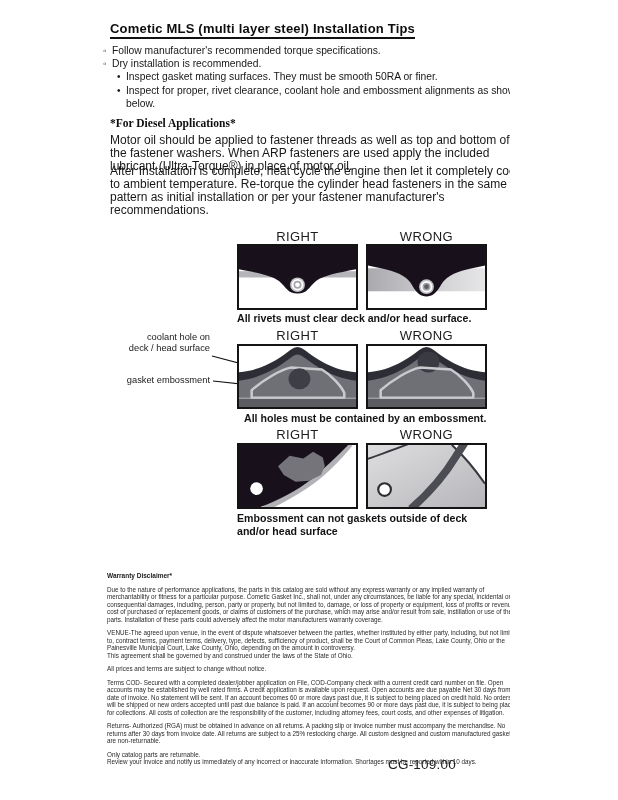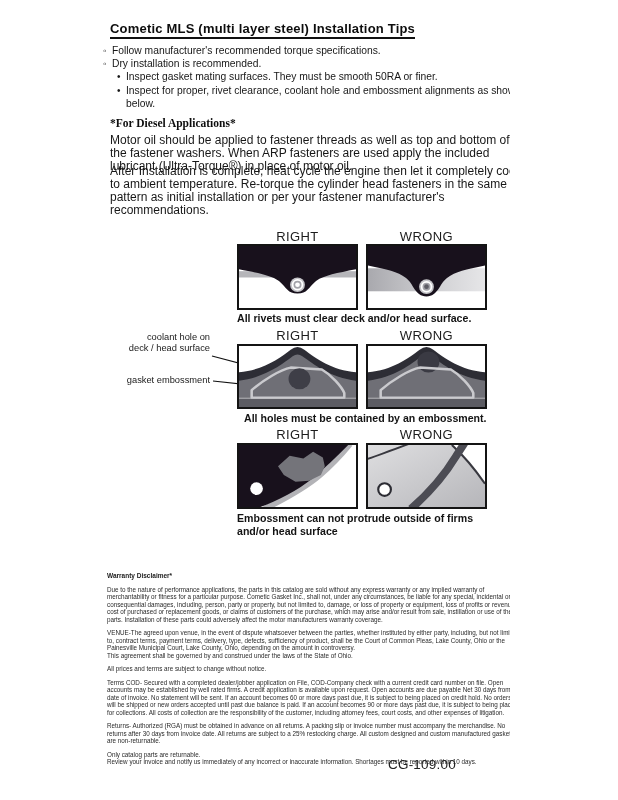--- a/index.html
+++ b/index.html
@@ -160,21 +160,21 @@
       </defs>
       <rect width="120" height="64" fill="url(#gBand)"></rect>
       <path d="M86,0 L120,0 L120,40 C109,24 98,11 86,0 Z" fill="#ffffff"></path>
       <path d="M86,0 C98,11 109,24 120,40" fill="none" stroke="#38383f" stroke-width="2.2"></path>
       <path d="M44,66 C62,50 78,32 90,12 C93,7 96,3 99,-2" fill="none" stroke="#4c4c54" stroke-width="8"></path>
       <path d="M-2,15 C14,9 29,4 44,-2" fill="none" stroke="#38383f" stroke-width="2"></path>
       <circle cx="17" cy="46" r="6.5" fill="#ffffff" stroke="#2c2c33" stroke-width="2.2"></circle>
     </svg>
   </div>
   <div class="abs caption" style="left:237px;top:512px;">
-    <div>Embossment can not protrude outside of firms</div>
+    <div>Embossment can not gaskets outside of deck</div>
     <div>and/or head surface</div>
   </div>
 
   <div class="abs fineprint" style="left:107px;top:572px;">
     <div class="fp-h">Warranty Disclaimer*</div>
     <div class="fp">Due to the nature of performance applications, the parts in this catalog are sold without any express warranty or any implied warranty of merchantability or fitness for a particular purpose.  Cometic Gasket Inc., shall not, under any circumstances, be liable for any special, incidental or consequential damages, including, person, party or property, but not limited to, damage, or loss of property or equipment, loss of profits or revenue, cost of purchased or replacement goods, or claims of customers of the purchase, which may arise and/or result from sale, instillation or use of these parts.  Installation of these parts could adversely affect the motor manufacturers warranty coverage.</div>
     <div class="fp tight">VENUE-The agreed upon venue, in the event of dispute whatsoever between the parties, whether instituted by either party, including, but not limited to, contract terms, payment terms, delivery, type, defects, sufficiency of product, shall be the Court of Common Pleas, Lake County, Ohio or the Painesville Municipal Court, Lake County, Ohio, depending on the amount in controversy.</div>
     <div class="fp">This agreement shall be governed by and construed under the laws of the State of Ohio.</div>
     <div class="fp">All prices and terms are subject to change without notice.</div>
     <div class="fp">Terms COD- Secured with a completed dealer/jobber application on File, COD-Company check with a current credit card number on file.  Open accounts may be established by well rated firms.  A credit application is available upon request.  Open accounts are due payable Net 30 days from date of invoice.  No statement will be sent.  If an account becomes 60 or more days past due, it is subject to being placed on credit hold.  No orders will be shipped or new orders accepted until past due balance is paid.  If an account becomes 90 or more days past due, it is subject to being placed for collections.  All costs of collection are the responsibility of the customer, including attorney fees, court costs, and other expenses of litigation.</div>

